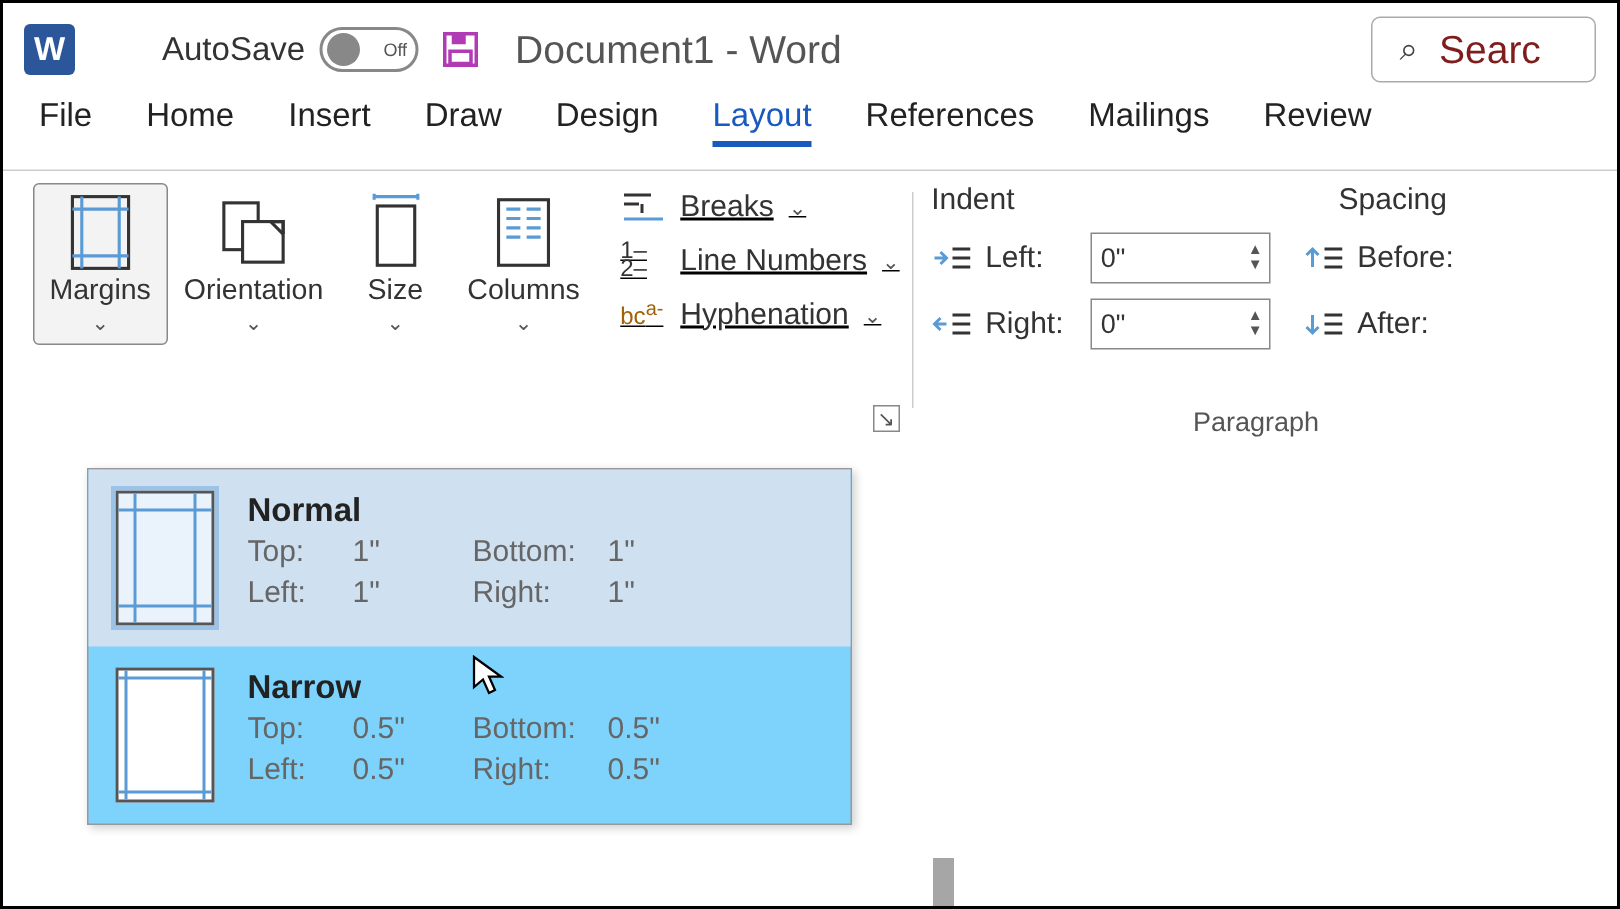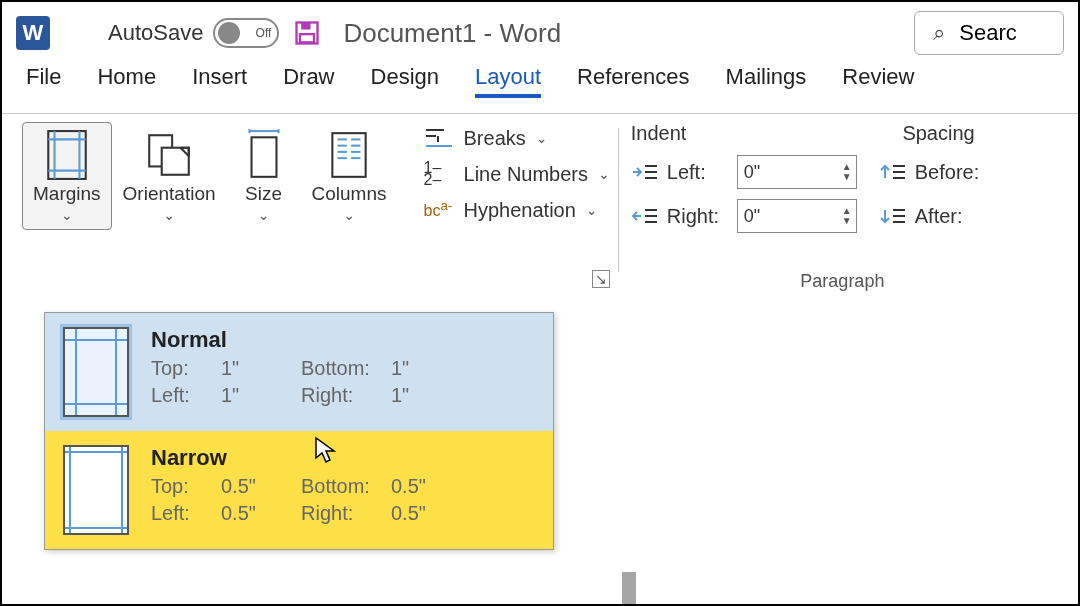--- a/index.html
+++ b/index.html
@@ -8,21 +8,21 @@
   
   .title-bar { display: flex; align-items: center; height: 62px; padding: 0 14px; gap: 14px; }
   .word-icon { width: 34px; height: 34px; background: #2b579a; color: #fff; border-radius: 4px; font-weight: bold; display:flex; align-items:center; justify-content:center; font-size: 22px; }
   .auto-save { display: flex; align-items: center; gap: 10px; font-size: 22px; color: #333; margin-left: 44px; }
   .toggle { width: 66px; height: 30px; border-radius: 15px; border: 2px solid #888; position: relative; display:flex; align-items:center; justify-content:flex-end; padding-right:6px; font-size:12px; color:#555; }
   .toggle::before { content:""; width:22px; height:22px; border-radius:50%; background:#888; position:absolute; left:3px; }
   .save-icon { width:28px; height:28px; }
   .title-text { font-size: 26px; color:#555; margin-left:8px; }
   .search-box { margin-left: auto; height: 44px; border: 1px solid #aaa; border-radius: 6px; display:flex; align-items:center; padding: 0 18px; gap: 14px; min-width: 150px; }
   .search-box .magnify { font-size: 22px; color:#444; }
-  .search-box span { font-size: 22px; color:#000000; }
+  .search-box span { font-size: 26px; color:#7f1d1d; }
   
   
   .tabs { display:flex; gap: 36px; padding: 0 24px; height: 50px; align-items:flex-start; border-bottom: 1px solid #ccc; }
   .tab { font-size: 22px; color: #222; padding-bottom: 4px; cursor:pointer; }
   .tab.active { color: #185abd; border-bottom: 4px solid #185abd; font-weight: 500; }
   
   
   .ribbon { display:flex; padding: 8px 12px 0 12px; height: 180px; background:#fff; position:relative; }
   .ribbon-group { display:flex; align-items:flex-start; padding: 0 8px; position:relative; }
   .divider { width:1px; background:#ccc; margin: 6px 0 22px 0; }
@@ -39,21 +39,21 @@
   .para-group { padding-left: 12px; display:flex; flex-direction:column; }
   .para-label { font-size:20px; color:#333; margin-bottom:10px; }
   .para-row { display:flex; align-items:center; gap:10px; font-size:20px; color:#333; margin-bottom:10px; }
   .para-row .lbl { width:60px; }
   .spinbox { width:120px; height:34px; border:1px solid #888; display:flex; align-items:center; padding:0 6px; font-size:18px; position:relative; }
   .spinbox .arrows { position:absolute; right:4px; display:flex; flex-direction:column; font-size:10px; color:#555; line-height:10px; }
   .group-caption { position:absolute; bottom:2px; left:50%; transform:translateX(-50%); font-size:18px; color:#555; }
   .launcher { position:absolute; bottom:6px; right:8px; font-size:14px; color:#555; border:1px solid #888; width:18px; height:18px; display:flex; align-items:center; justify-content:center; }
   
   
-  .dropdown { position:absolute; left:42px; top:310px; width:510px; background:#fde047; border:1px solid #999; box-shadow: 2px 2px 6px rgba(0,0,0,0.2); z-index:10; }
+  .dropdown { position:absolute; left:56px; top:310px; width:510px; background:#7dd3fc; border:1px solid #999; box-shadow: 2px 2px 6px rgba(0,0,0,0.2); z-index:10; }
   .dd-item { display:flex; padding:14px 18px; gap:22px; }
   .dd-item.hover { background:#cfe0f1; }
   .preset-icon { width:66px; height:90px; border:2px solid #555; position:relative; background:#fff; }
   .preset-icon.hover { outline:3px solid #9cc2e5; background:#eaf2fb; }
   .preset-icon .m { position:absolute; background:#5b9bd5; }
   .normal .m.t { top:10px; left:0; right:0; height:2px; }
   .normal .m.b { bottom:10px; left:0; right:0; height:2px; }
   .normal .m.l { left:10px; top:0; bottom:0; width:2px; }
   .normal .m.r { right:10px; top:0; bottom:0; width:2px; }
   .narrow .m.t { top:4px; left:0; right:0; height:2px; }
@@ -146,21 +146,21 @@
             <line x1="9" y1="28" x2="18" y2="28"></line>
             <line x1="22" y1="10" x2="31" y2="10"></line>
             <line x1="22" y1="16" x2="31" y2="16"></line>
             <line x1="22" y1="22" x2="31" y2="22"></line>
             <line x1="22" y1="28" x2="31" y2="28"></line>
           </g>
         </svg>
       <span>Columns</span>
       <span class="chev">⌄</span>
     </div>
-    <div class="stack" style="margin-left:26px;">
+    <div class="stack" style="margin-left:16px;text-decoration:underline;">
       <div class="row-item">
         <svg viewBox="0 0 30 24">
             <line x1="2" y1="4" x2="20" y2="4" stroke="#333" stroke-width="2"></line>
             <line x1="2" y1="10" x2="12" y2="10" stroke="#333" stroke-width="2"></line>
             <line x1="2" y1="20" x2="28" y2="20" stroke="#5b9bd5" stroke-width="2"></line>
             <path d="M14 10 L14 16" stroke="#333" stroke-width="2"></path>
           </svg>
         <span>Breaks</span>
         <span class="chev">⌄</span>
       </div>

